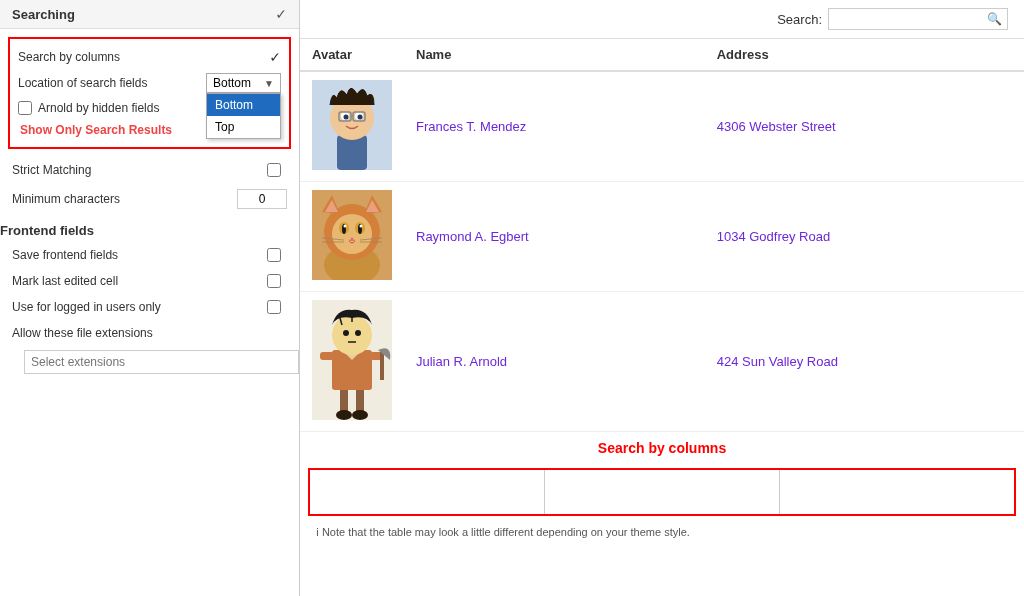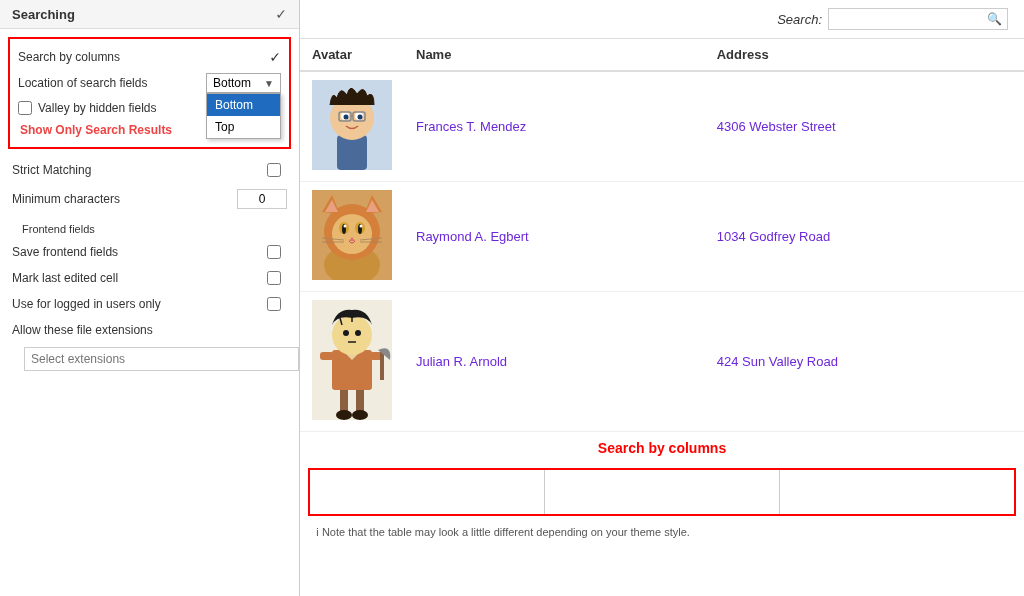--- a/index.html
+++ b/index.html
@@ -140,23 +140,23 @@
 
     .panel-item-input {
       width: 50px;
       border: 1px solid #ccc;
       padding: 2px 4px;
       font-size: 12px;
       text-align: center;
     }
 
     .section-sub-header {
-      padding: 8px 22px 4px;
-      font-weight: normal;
-      font-size: 11px;
+      padding: 8px 0 4px;
+      font-weight: bold;
+      font-size: 13px;
       color: #333;
     }
 
     .extensions-input {
       margin: 4px 24px;
       width: calc(100% - 24px);
       border: 1px solid #ccc;
       padding: 4px 6px;
       font-size: 12px;
       color: #999;
@@ -175,21 +175,20 @@
       align-items: center;
       justify-content: flex-end;
       padding: 8px 16px;
       border-bottom: 1px solid #ddd;
     }
 
     .search-label {
       font-size: 13px;
       color: #333;
       margin-right: 6px;
-      font-style: italic;
     }
 
     .search-input-wrapper {
       position: relative;
       display: flex;
       align-items: center;
     }
 
     .search-input {
       border: 1px solid #ccc;
@@ -297,21 +296,21 @@
         </button>
         <div class="dropdown-menu">
           <div class="dropdown-item selected">Bottom</div>
           <div class="dropdown-item">Top</div>
         </div>
       </div>
     </div>
 
     <div class="hidden-fields-row">
       <input type="checkbox" class="checkbox-input" style="">
-      <span class="option-label">Valley by hidden fields</span>
+      <span class="option-label">Arnold by hidden fields</span>
     </div>
 
     <div class="show-only-row">
       <span>Show Only Search Results</span>
     </div>
   </div>
 
   
   <div class="panel-item">
     <span class="panel-item-label">Strict Matching</span>

